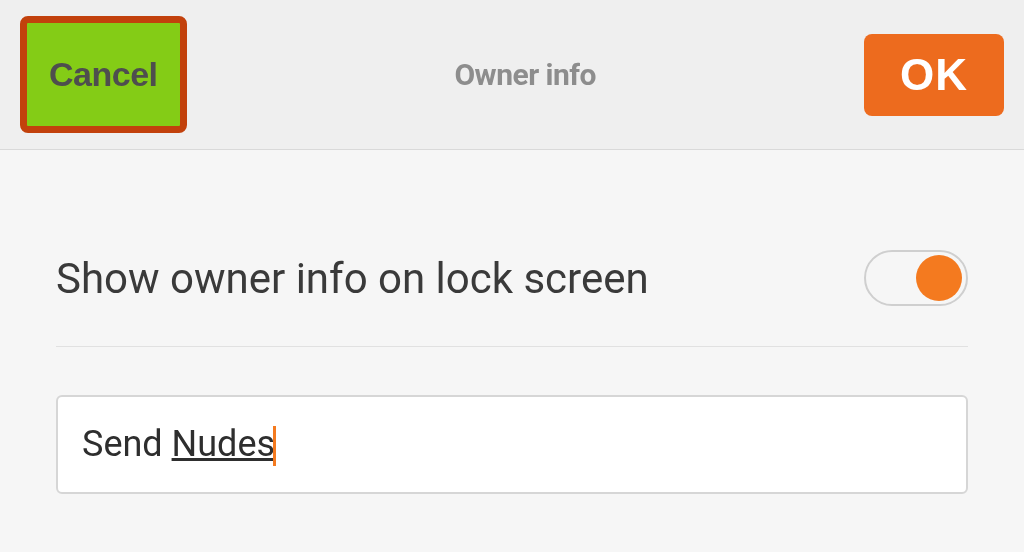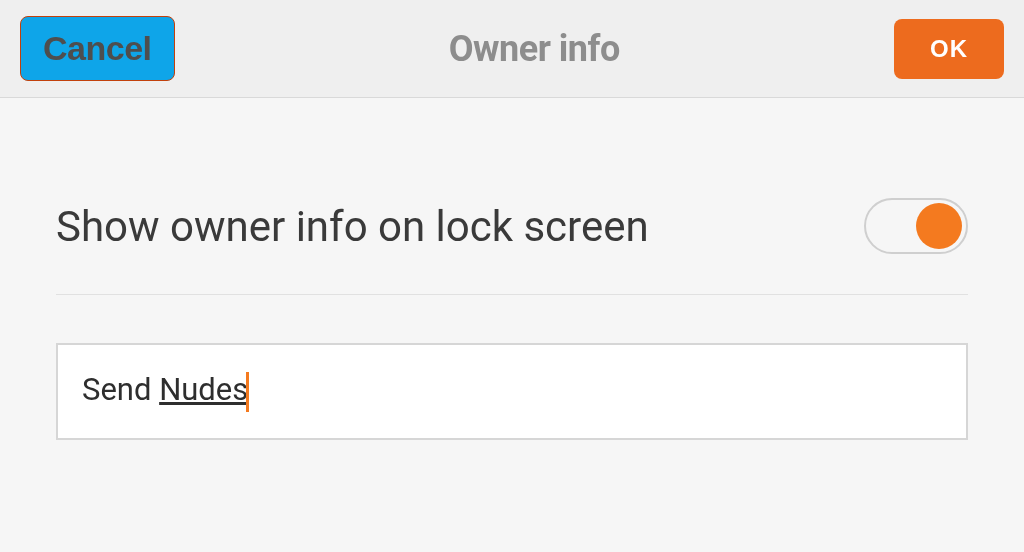--- a/index.html
+++ b/index.html
@@ -16,44 +16,44 @@
   
   .header {
     display: flex;
     align-items: center;
     justify-content: space-between;
     padding: 16px 20px;
     background: #efefef;
     border-bottom: 1px solid #d9d9d9;
   }
   .cancel-btn {
-    border: 1px solid #c2410c;
-    background: #0ea5e9;
+    border: 7px solid #c2410c;
+    background: #84cc16;
     border-radius: 8px;
-    padding: 12px 22px;
+    padding: 32px 22px;
     font-size: 34px;
     font-weight: 700;
     color: #4e4e4e;
     cursor: pointer;
     letter-spacing: -0.5px;
   }
   .title {
-    font-size: 36px;
+    font-size: 30px;
     font-weight: 700;
     color: #8d8d8d;
     text-align: center;
     flex: 1;
     letter-spacing: -0.5px;
   }
   .ok-btn {
     background: #ed6b1e;
     border: none;
     border-radius: 8px;
     padding: 16px 36px;
-    font-size: 24px;
+    font-size: 44px;
     font-weight: 700;
     color: #ffffff;
     cursor: pointer;
     letter-spacing: 1px;
   }
 
   
   .content {
     padding: 60px 56px 8px 56px;
   }
@@ -88,24 +88,24 @@
     border-radius: 50%;
   }
 
   
   .field-wrap {
     margin-top: 48px;
   }
   .owner-input {
     width: 100%;
     border: 2px solid #d6d6d6;
-    border-radius: 0;
+    border-radius: 6px;
     background: #ffffff;
     padding: 26px 24px;
-    font-size: 31px;
+    font-size: 36px;
     color: #2e2e2e;
     outline: none;
     caret-color: #f47a1f;
     font-family: inherit;
   }
   .owner-input .underlined {
     text-decoration: underline;
   }
   .caret {
     display: inline-block;

